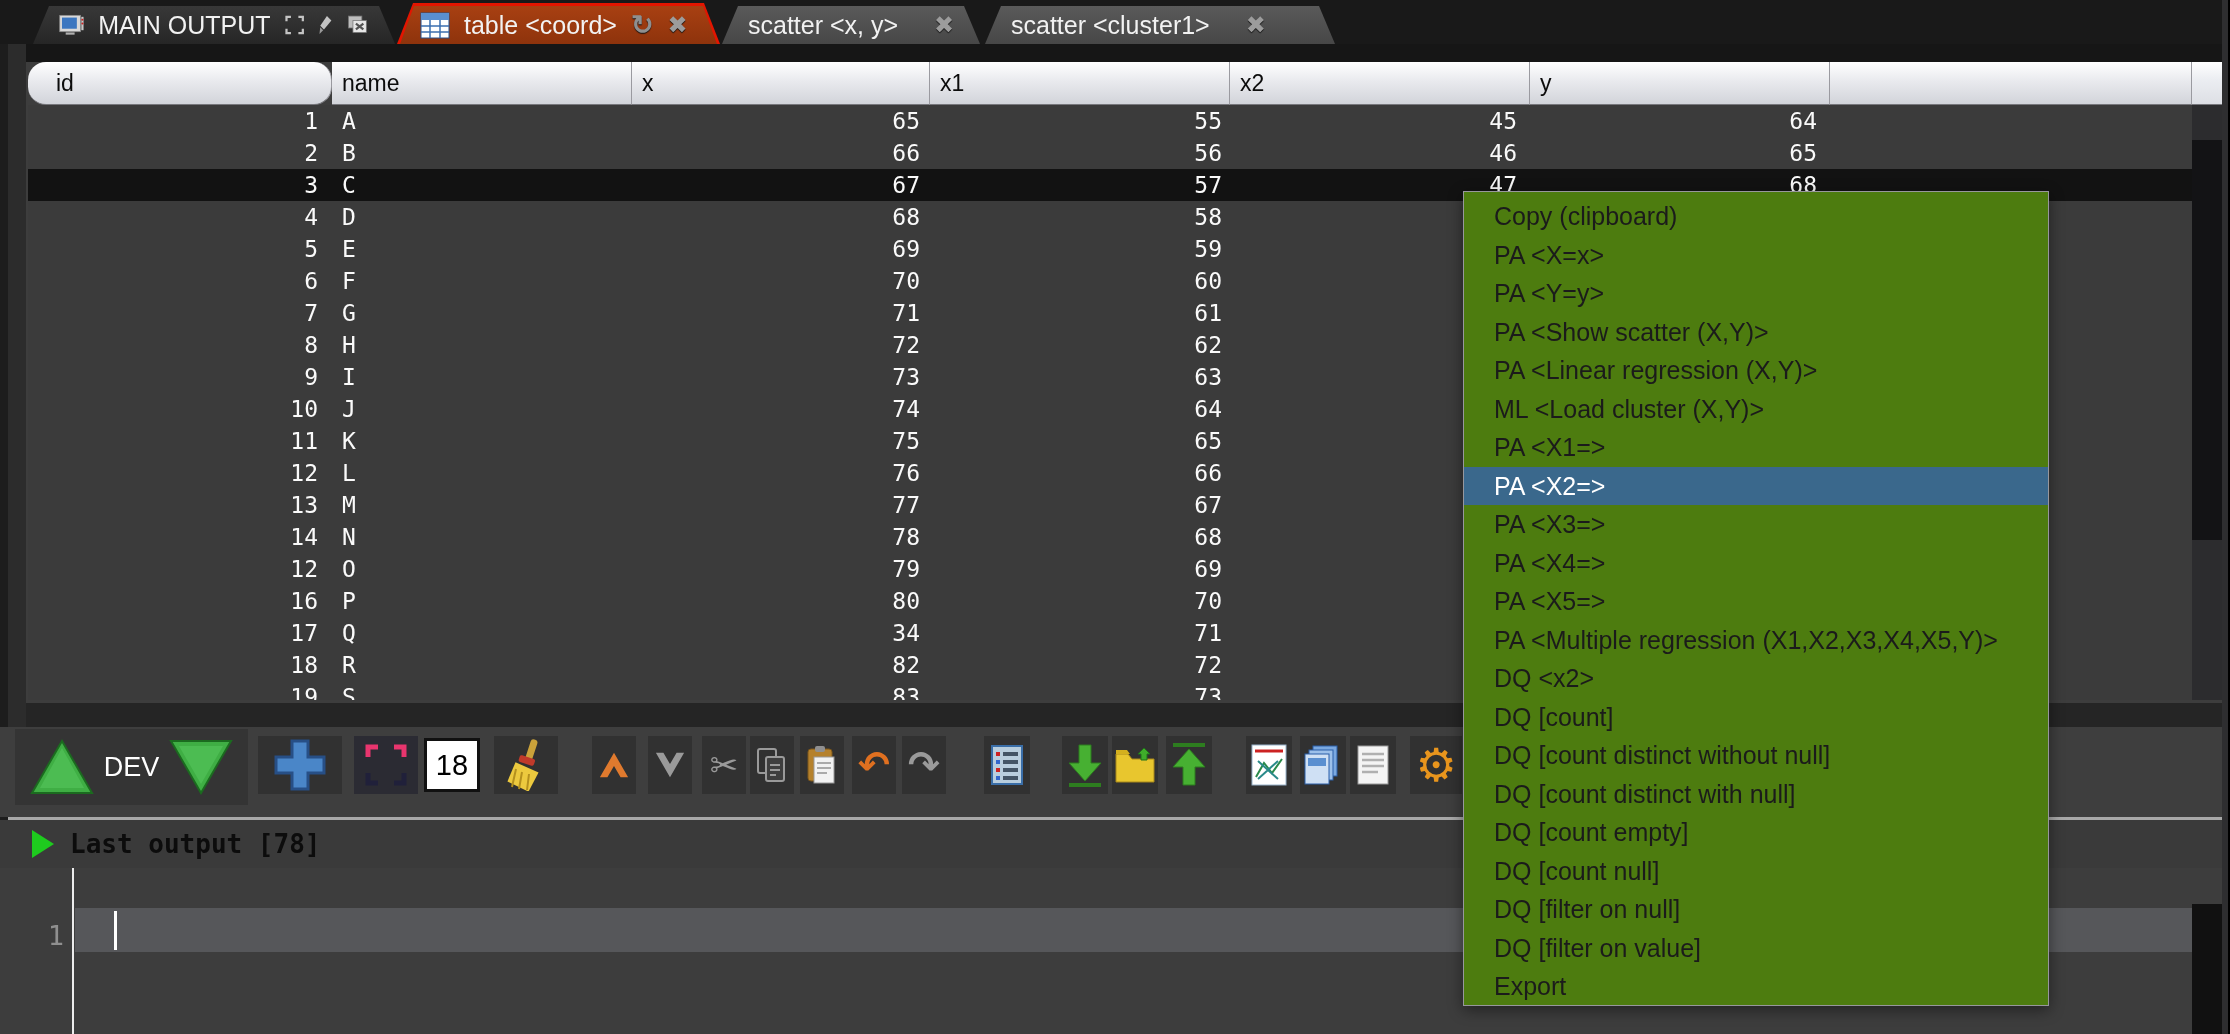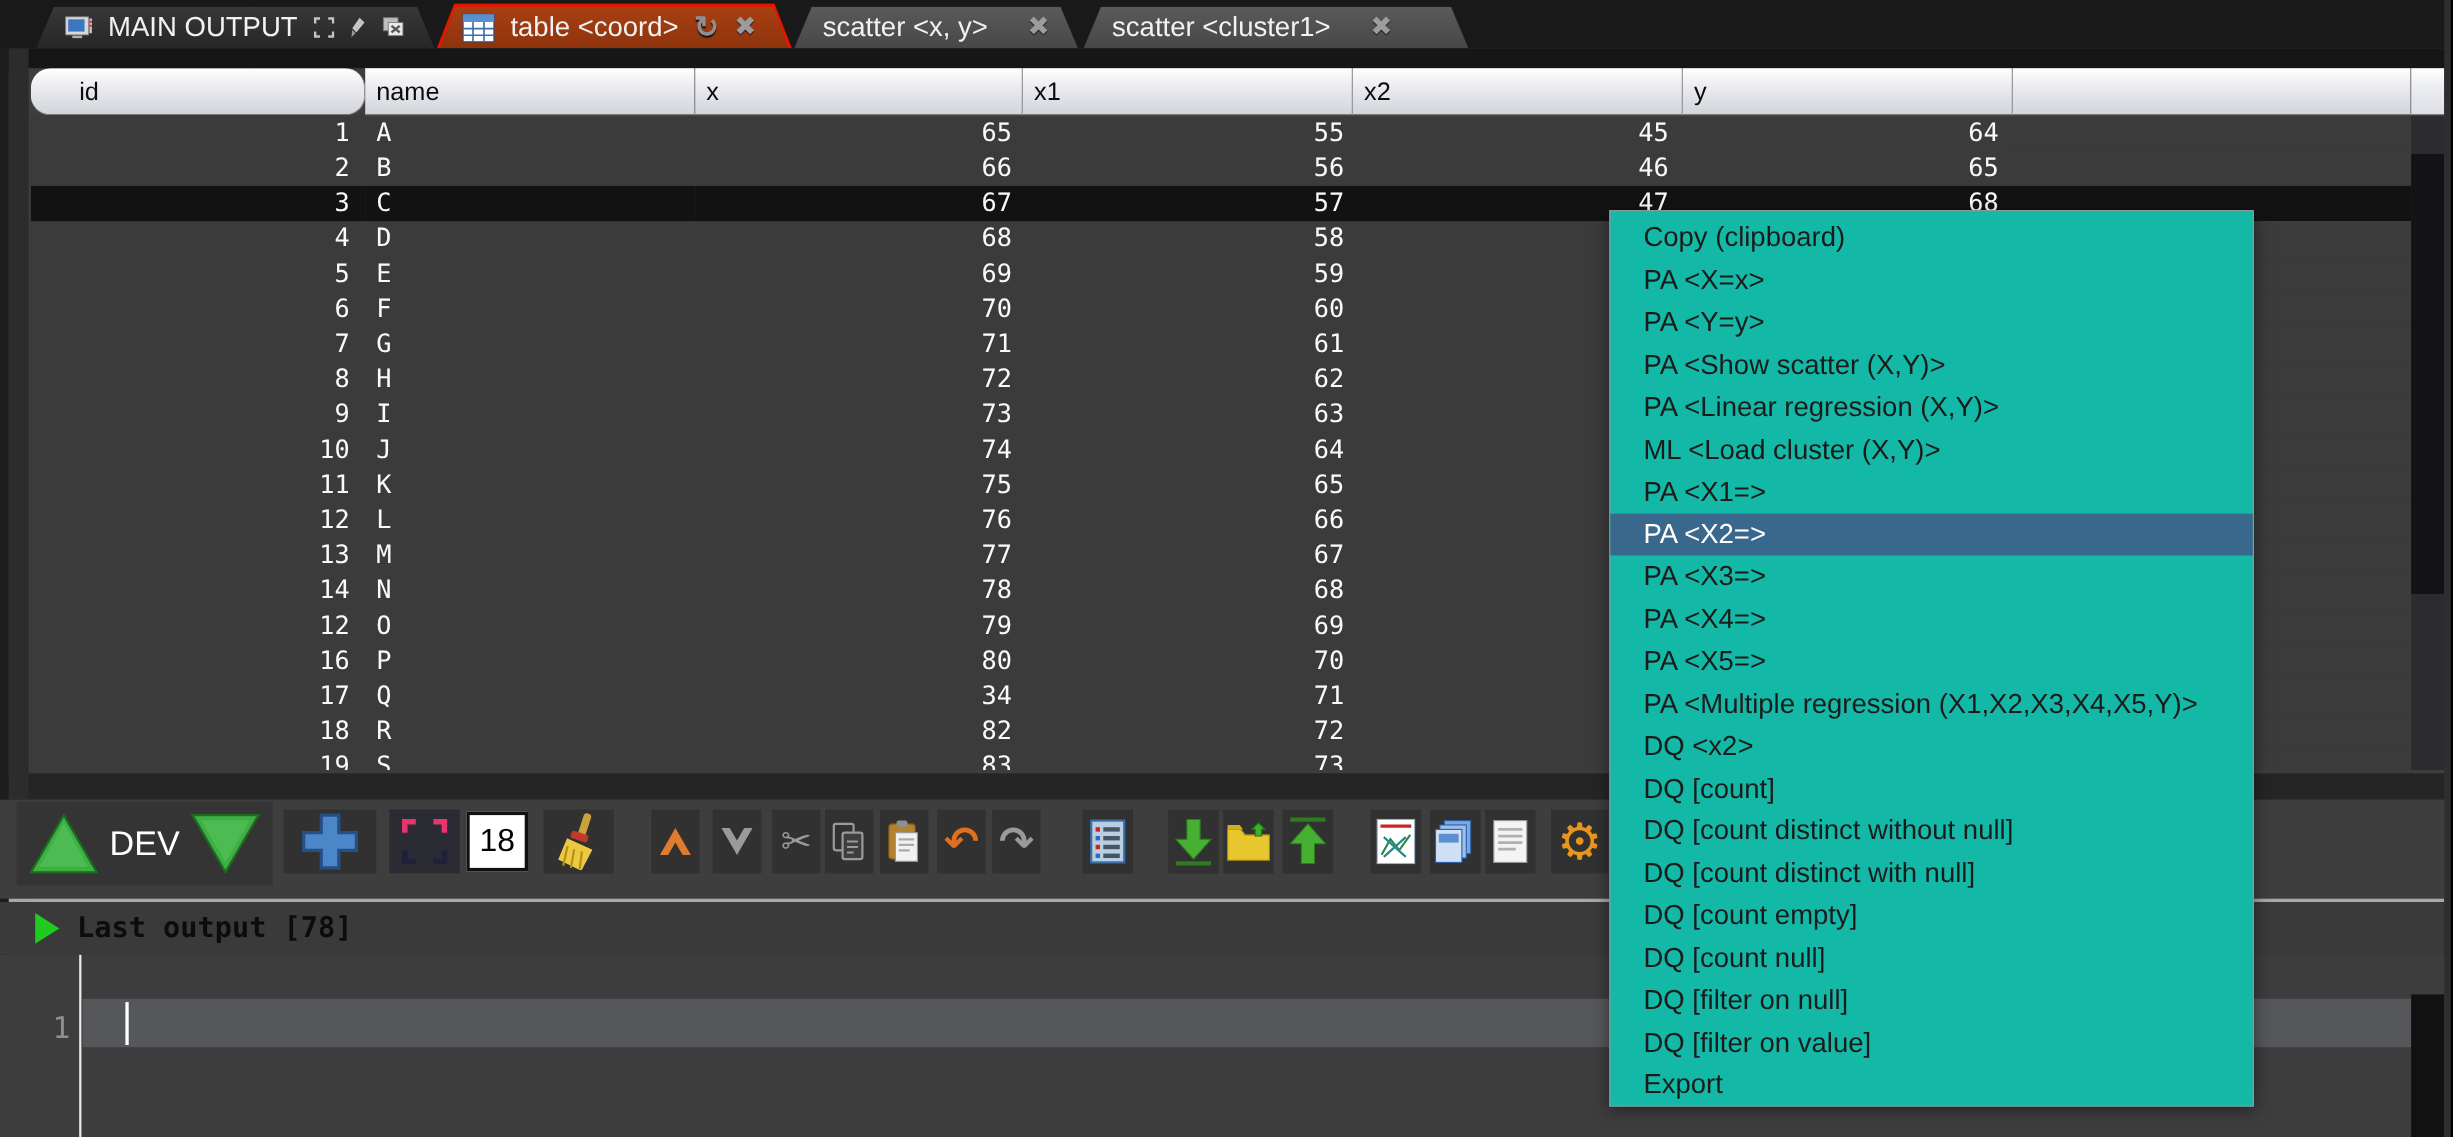--- a/index.html
+++ b/index.html
@@ -20,21 +20,21 @@
   .tab-gray{background:linear-gradient(#5a5a5a,#474747);gap:36px;}
   .tab-scatter-xy{left:722px;width:258px;}
   .tab-scatter-cl{left:985px;width:350px;}
   .tab-glyph{font-size:24px;color:#9c9c9c;text-shadow:0 1px 1px #111;line-height:1;}
   .tab-glyph.refresh{font-size:27px;color:#8f8f8f;font-weight:bold;}
   
   .thead{position:absolute;left:28px;top:62px;height:43px;white-space:nowrap;font-size:23px;}
   .th{display:inline-block;vertical-align:top;height:43px;box-sizing:border-box;line-height:42px;
       background:linear-gradient(#ffffff,#e9eaee 45%,#d2d4da);border-right:1px solid #9a9aa0;
       border-bottom:1px solid #77777c;color:#0c0c0c;padding-left:10px;}
-  .th-id{width:304px;padding-left:44px;border-radius:18px;}
+  .th-id{width:304px;padding-left:28px;border-radius:18px;}
   .th-name{width:300px;}.th-x{width:298px;}.th-x1{width:300px;}.th-x2{width:300px;}.th-y{width:300px;}
   .th-extra{width:362px;}
   .th-corner{width:30px;background:linear-gradient(#ffffff,#eceef2 40%,#dddfe5);border-right:none;}
   .tbody{position:absolute;left:28px;top:105px;width:2164px;height:595px;overflow:hidden;background:#3b3b3b;}
   .trow{display:flex;height:32px;line-height:32px;font-family:"DejaVu Sans Mono",monospace;
         font-size:23px;color:#fafafa;}
   .td{box-sizing:border-box;overflow:hidden;}
   .trow.selected .td{background:#121212;}
   .td-id{width:304px;text-align:right;padding-right:14px;}
   .td-name{width:300px;padding-left:10px;}
@@ -50,39 +50,39 @@
   .strip-a{position:absolute;left:0;top:44px;width:8px;height:990px;background:#1d1d1d;}
   .strip-b{position:absolute;left:8px;top:44px;width:18px;height:990px;background:#2c2c2c;}
   .rightborder{position:absolute;left:2222px;top:0;width:8px;height:1034px;background:#2e2e30;
        border-right:2px solid #000;box-sizing:border-box;z-index:60;}
   
   .toolbar{position:absolute;left:0;top:727px;width:2230px;height:90px;background:#3e3e3e;}
   .tbtn{position:absolute;top:736px;height:58px;background:#313131;display:flex;align-items:center;
         justify-content:center;z-index:5;}
   .devgroup{position:absolute;left:15px;top:729px;width:233px;height:76px;background:#343434;
         display:flex;align-items:center;justify-content:center;gap:10px;z-index:5;}
-  .devlabel{font-size:31px;color:#fff;}
+  .devlabel{font-size:27px;color:#fff;}
   .glyphbtn{font-family:"DejaVu Sans",sans-serif;line-height:1;}
   .sizebox{position:absolute;left:424px;top:738px;width:56px;height:54px;background:#fff;border:3px solid #111;
         box-sizing:border-box;display:flex;align-items:center;justify-content:center;
         font-size:29px;color:#000;z-index:5;}
   .sep{position:absolute;left:8px;top:817px;width:2214px;height:3px;background:#a8a8a8;}
   
   .outbar{position:absolute;left:0;top:820px;width:2230px;height:48px;background:#3a3a3a;
         display:flex;align-items:center;font-weight:bold;}
   .outtitle{font-family:"DejaVu Sans Mono",monospace;font-size:26px;color:#0c0c0c;margin-left:14px;}
   .editor{position:absolute;left:0;top:868px;width:2230px;height:166px;background:#3d3d3d;}
   .lineno{position:absolute;left:26px;top:46px;width:38px;text-align:right;color:#8f8f8f;
         font-family:"DejaVu Sans Mono",monospace;font-size:27px;line-height:44px;}
   .gutline{position:absolute;left:72px;top:0;width:2px;height:166px;background:#ececec;}
   .curline{position:absolute;left:75px;top:40px;width:2117px;height:44px;background:#56575a;}
   .cursor{position:absolute;left:114px;top:43px;width:3px;height:39px;background:#fff;}
   .edscroll{position:absolute;left:2192px;top:36px;width:30px;height:130px;background:#111;}
   
-  .menu{position:absolute;left:1463px;top:191px;width:586px;height:815px;background:#14b8a6;
+  .menu{position:absolute;left:1463px;top:191px;width:586px;height:815px;background:#4d7c0f;
         border:1px solid #97979c;box-sizing:border-box;padding-top:5px;z-index:50;
         box-shadow:0 4px 14px rgba(0,0,0,.45);}
   .mitem{height:38.5px;line-height:38.5px;padding-left:30px;font-size:25px;color:#1b1b1b;white-space:nowrap;}
   .mitem.hl{background:#3a688c;color:#fff;}
 </style>
 </head>
 <body>
 
 <div id="app">
 

